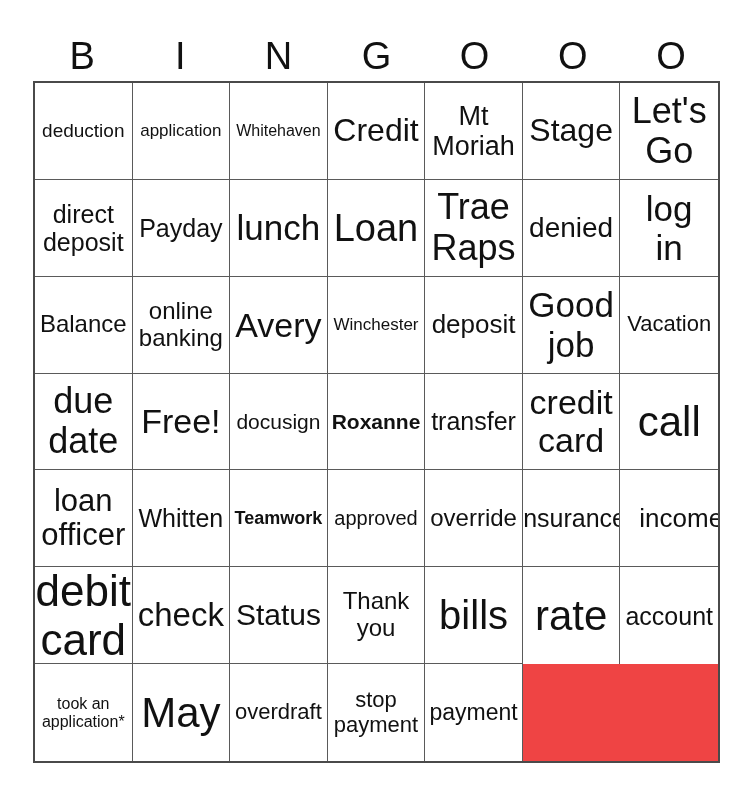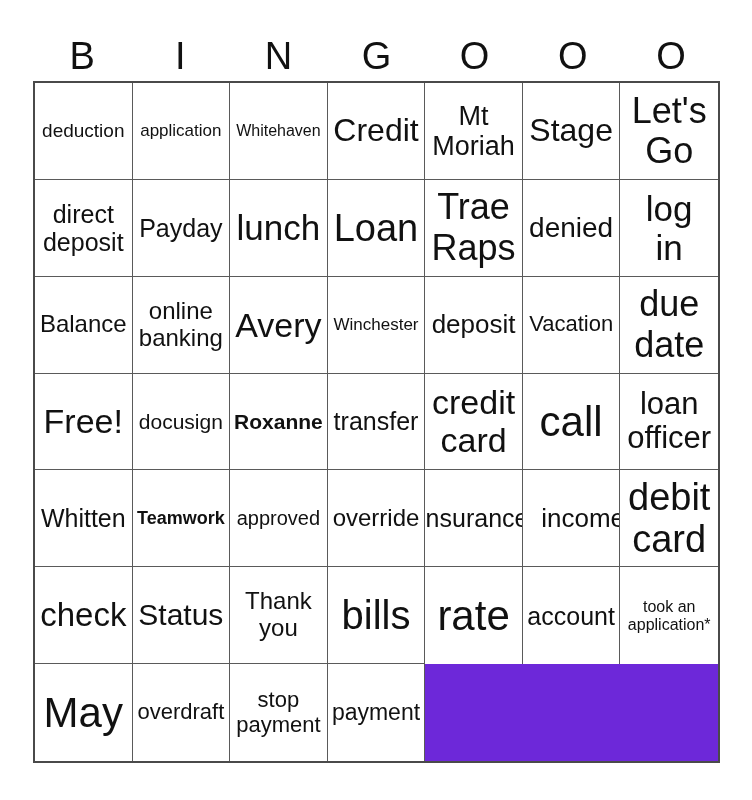--- a/index.html
+++ b/index.html
@@ -42,21 +42,21 @@
     position: absolute;
     left: 33px;
     top: 81px;
     width: 687px;
     height: 682px;
     box-sizing: border-box;
     border: 2px solid #4a4a4a;
     display: grid;
     grid-template-columns: repeat(7, 1fr);
     grid-template-rows: repeat(7, 1fr);
-    background: #6d28d9;
+    background: #ef4444;
   }
   .cell {
     box-sizing: border-box;
     border-right: 1px solid #5a5a5a;
     border-bottom: 1px solid #5a5a5a;
     display: flex;
     align-items: center;
     justify-content: center;
     text-align: center;
     padding: 2px;
@@ -143,20 +143,24 @@
       <div class="cell">
         <span class="cell-text" style="font-size: 34px;">Avery</span>
       </div>
       <div class="cell">
         <span class="cell-text" style="font-size: 17px;">Winchester</span>
       </div>
       <div class="cell">
         <span class="cell-text" style="font-size: 26px;">deposit</span>
       </div>
       <div class="cell">
+        <span class="cell-text" style="font-size: 35px;">Good
+job</span>
+      </div>
+      <div class="cell">
         <span class="cell-text" style="font-size: 22px;">Vacation</span>
       </div>
       <div class="cell">
         <span class="cell-text" style="font-size: 36px;">due
 date</span>
       </div>
       <div class="cell">
         <span class="cell-text" style="font-size: 34px;">Free!</span>
       </div>
       <div class="cell">
@@ -191,21 +195,21 @@
       <div class="cell">
         <span class="cell-text" style="font-size: 24px;">override</span>
       </div>
       <div class="cell">
         <span class="cell-text" style="font-size: 25px;">Insurance</span>
       </div>
       <div class="cell">
         <span class="cell-text" style="font-size: 26px; margin-left: 24px;">income</span>
       </div>
       <div class="cell">
-        <span class="cell-text" style="font-size: 38px;">debit
+        <span class="cell-text" style="font-size: 44px;">debit
 card</span>
       </div>
       <div class="cell">
         <span class="cell-text" style="font-size: 33px;">check</span>
       </div>
       <div class="cell">
         <span class="cell-text" style="font-size: 30px;">Status</span>
       </div>
       <div class="cell">
         <span class="cell-text" style="font-size: 24px;">Thank

